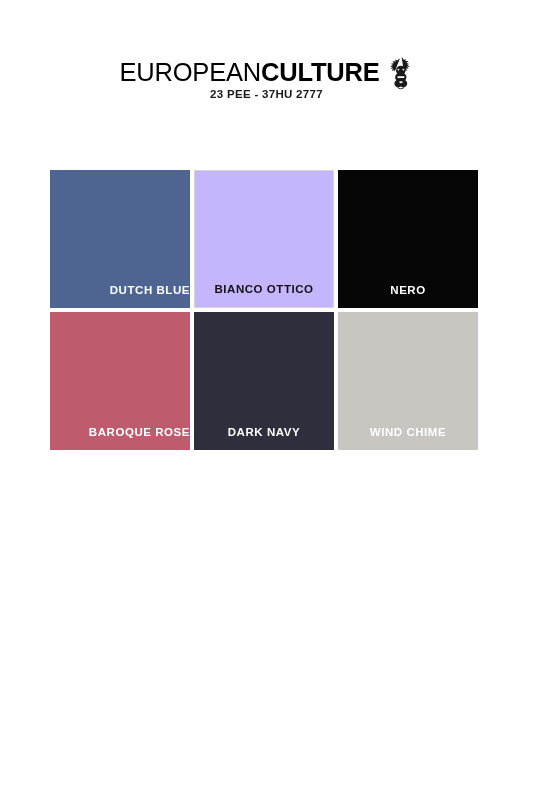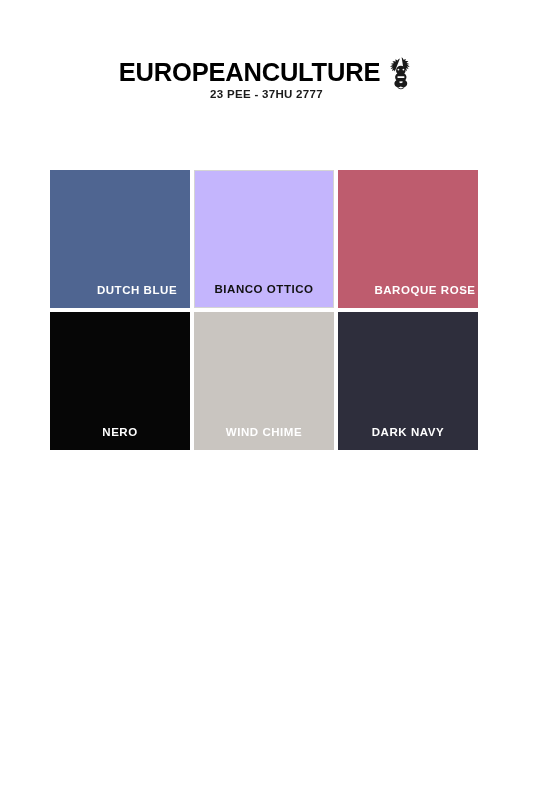--- a/index.html
+++ b/index.html
@@ -39,21 +39,21 @@
   }
 
   .wordmark {
     font-size: 25.5px;
     line-height: 1;
     color: #000000;
     letter-spacing: -0.2px;
     white-space: nowrap;
   }
   .wordmark .w-light {
-    font-weight: 700;
+    font-weight: 400;
   }
   .wordmark .w-bold {
     font-weight: 700;
   }
 
   .crest {
     margin-left: 8px;
     width: 26px;
     height: 34px;
     display: block;
@@ -98,21 +98,21 @@
     bottom: 11px;
     text-align: center;
     font-size: 11.5px;
     font-weight: 700;
     letter-spacing: 0.55px;
     line-height: 1.1;
     white-space: nowrap;
   }
 
   .swatch.align-left .swatch-label {
-    text-align: center;
+    text-align: right;
     padding-left: 34px;
   }
 </style>
 </head>
 <body>
 
 <div class="page">
 
   <div class="header">
     <div class="brand-row">
@@ -135,27 +135,27 @@
     <div class="style-code">23 PEE - 37HU 2777</div>
   </div>
 
   <div class="swatch-grid">
     <div class="swatch align-left" style="background-color: rgb(79, 101, 145);">
       <span class="swatch-label" style="color: rgb(255, 255, 255);">DUTCH BLUE</span>
     </div>
     <div class="swatch bordered" style="background-color: #c4b5fd;">
       <span class="swatch-label" style="color: rgb(17, 17, 17);">BIANCO OTTICO</span>
     </div>
+    <div class="swatch" style="background-color: rgb(6, 6, 6);">
+      <span class="swatch-label" style="color: rgb(255, 255, 255);">NERO</span>
+    </div>
     <div class="swatch align-left" style="background-color: rgb(190, 92, 110);">
       <span class="swatch-label" style="color: rgb(255, 255, 255);">BAROQUE ROSE</span>
     </div>
-    <div class="swatch" style="background-color: rgb(6, 6, 6);">
-      <span class="swatch-label" style="color: rgb(255, 255, 255);">NERO</span>
+    <div class="swatch" style="background-color: rgb(46, 46, 60);">
+      <span class="swatch-label" style="color: rgb(255, 255, 255);">DARK NAVY</span>
     </div>
     <div class="swatch" style="background-color: rgb(201, 197, 192);">
       <span class="swatch-label" style="color: rgb(255, 255, 255);">WIND CHIME</span>
-    </div>
-    <div class="swatch" style="background-color: rgb(46, 46, 60);">
-      <span class="swatch-label" style="color: rgb(255, 255, 255);">DARK NAVY</span>
     </div>
   </div>
 
 </div>
 
 </body></html>

